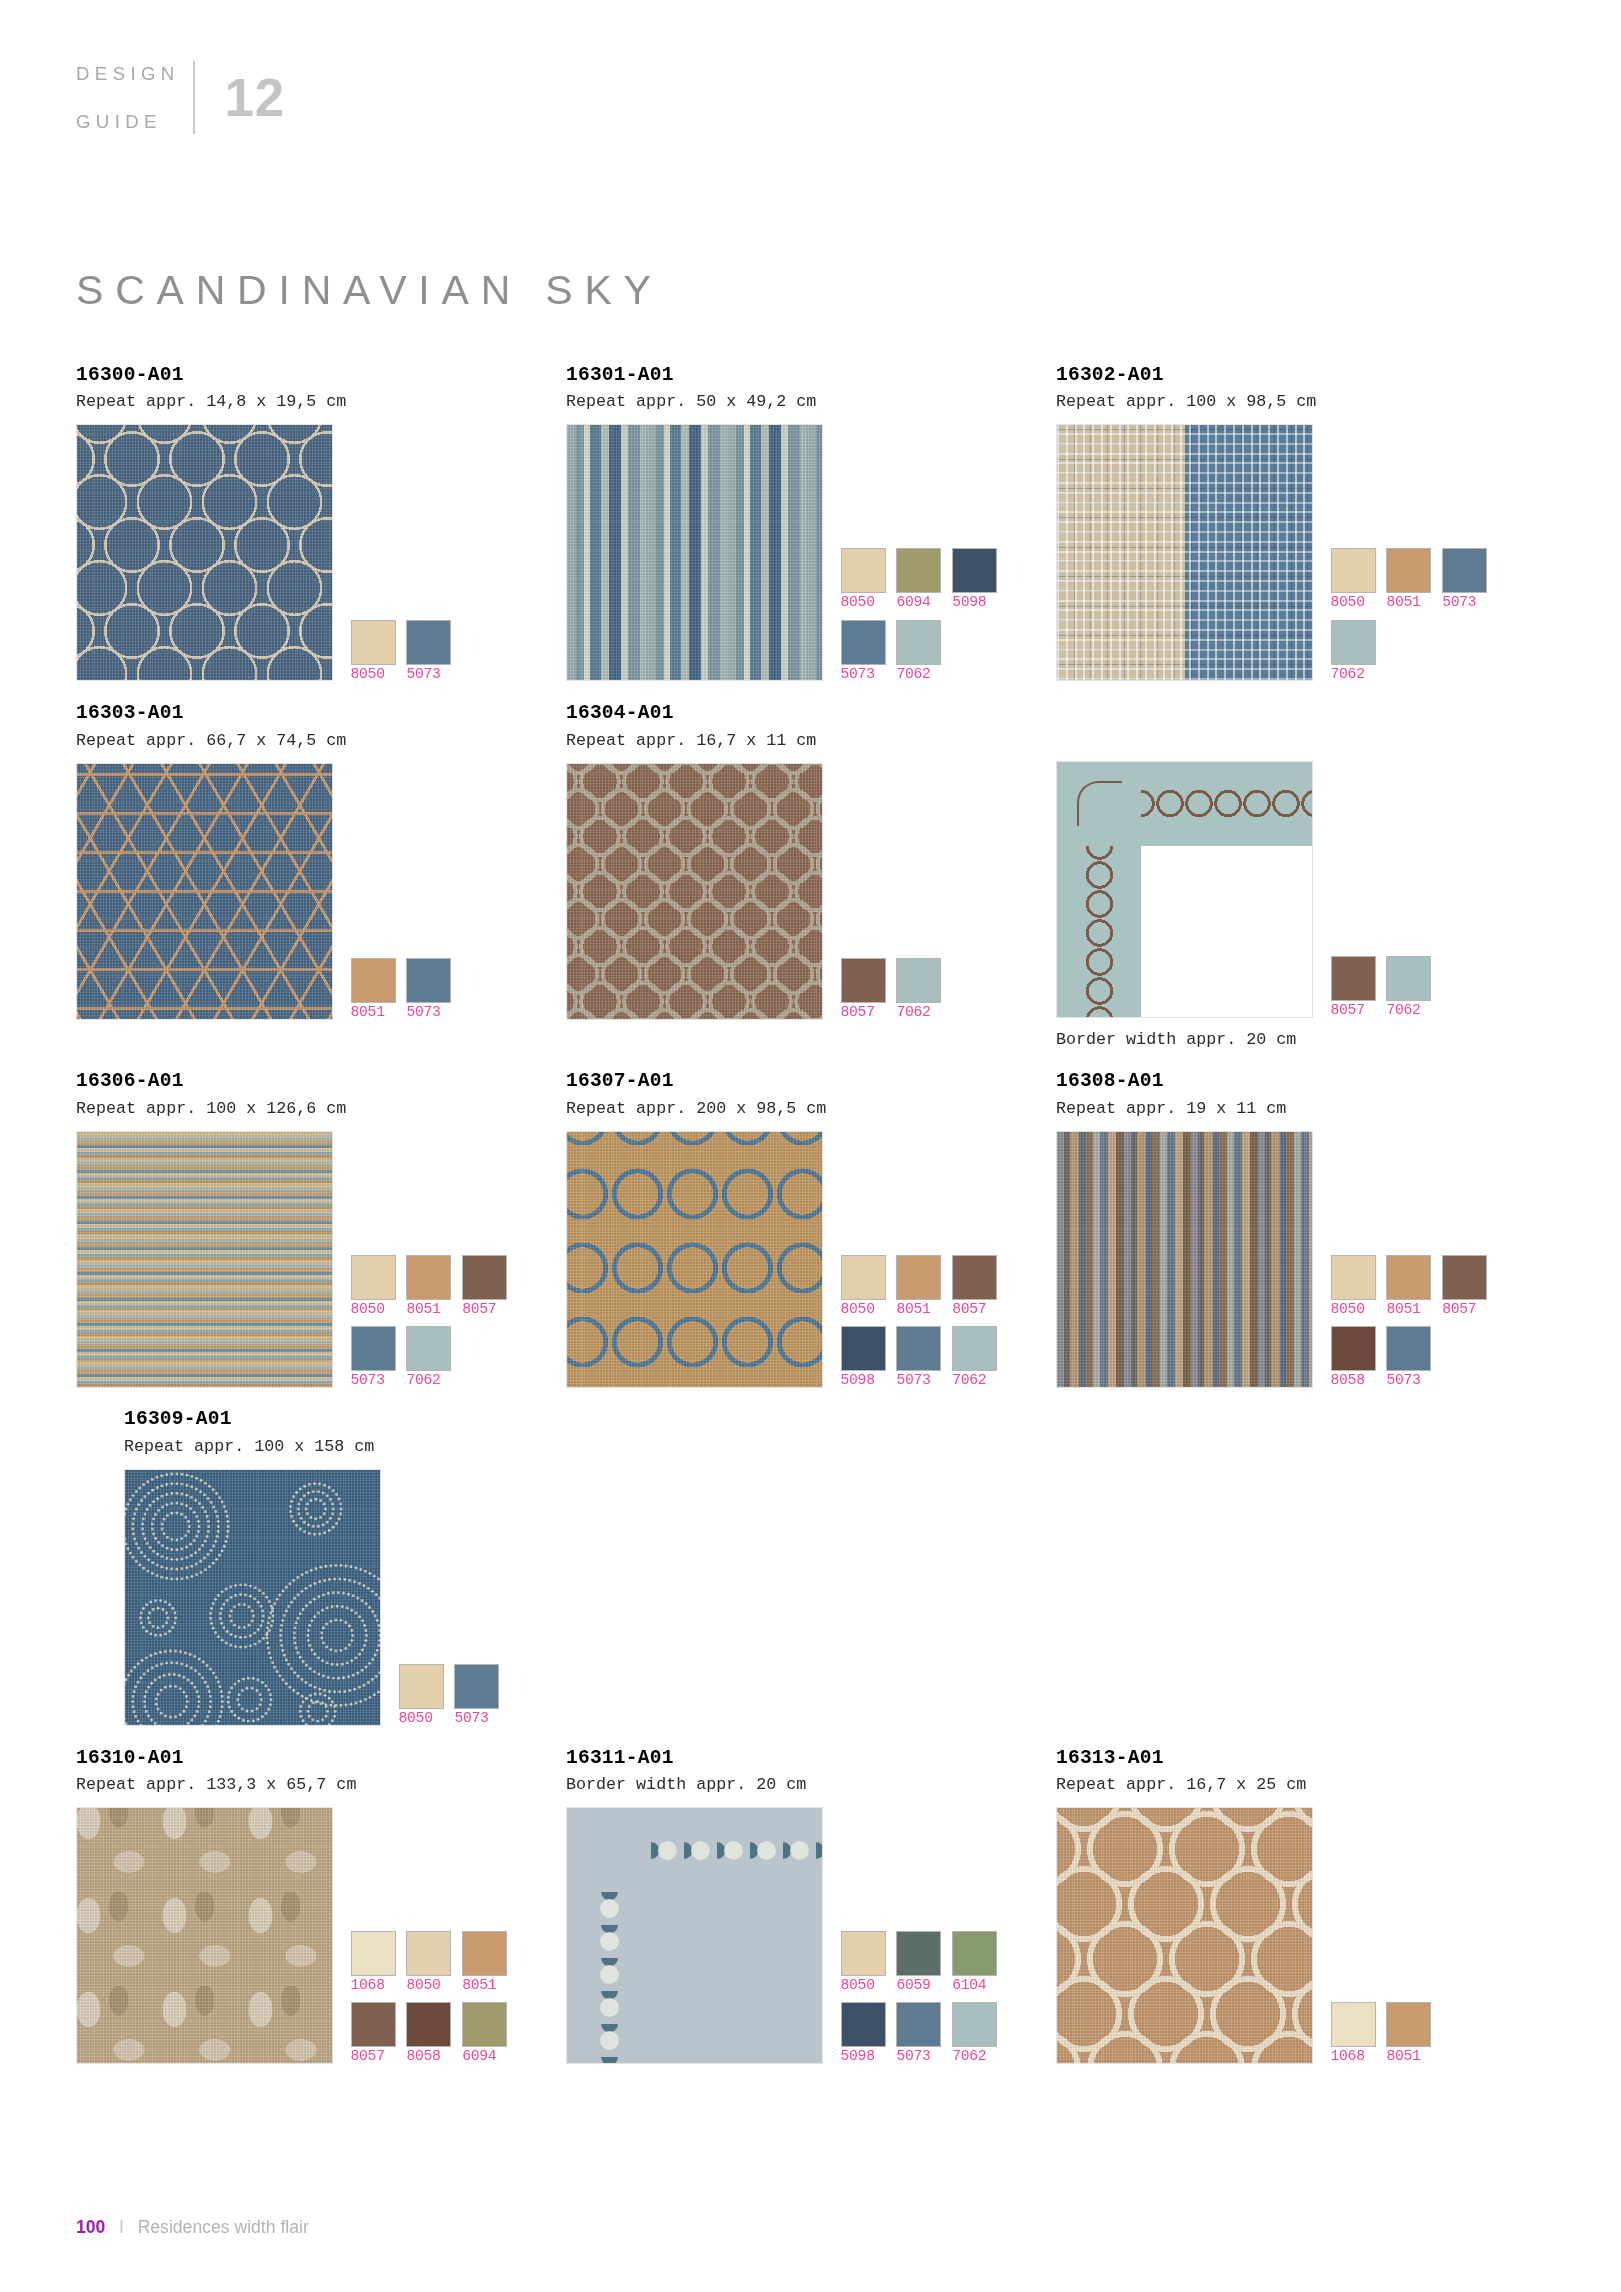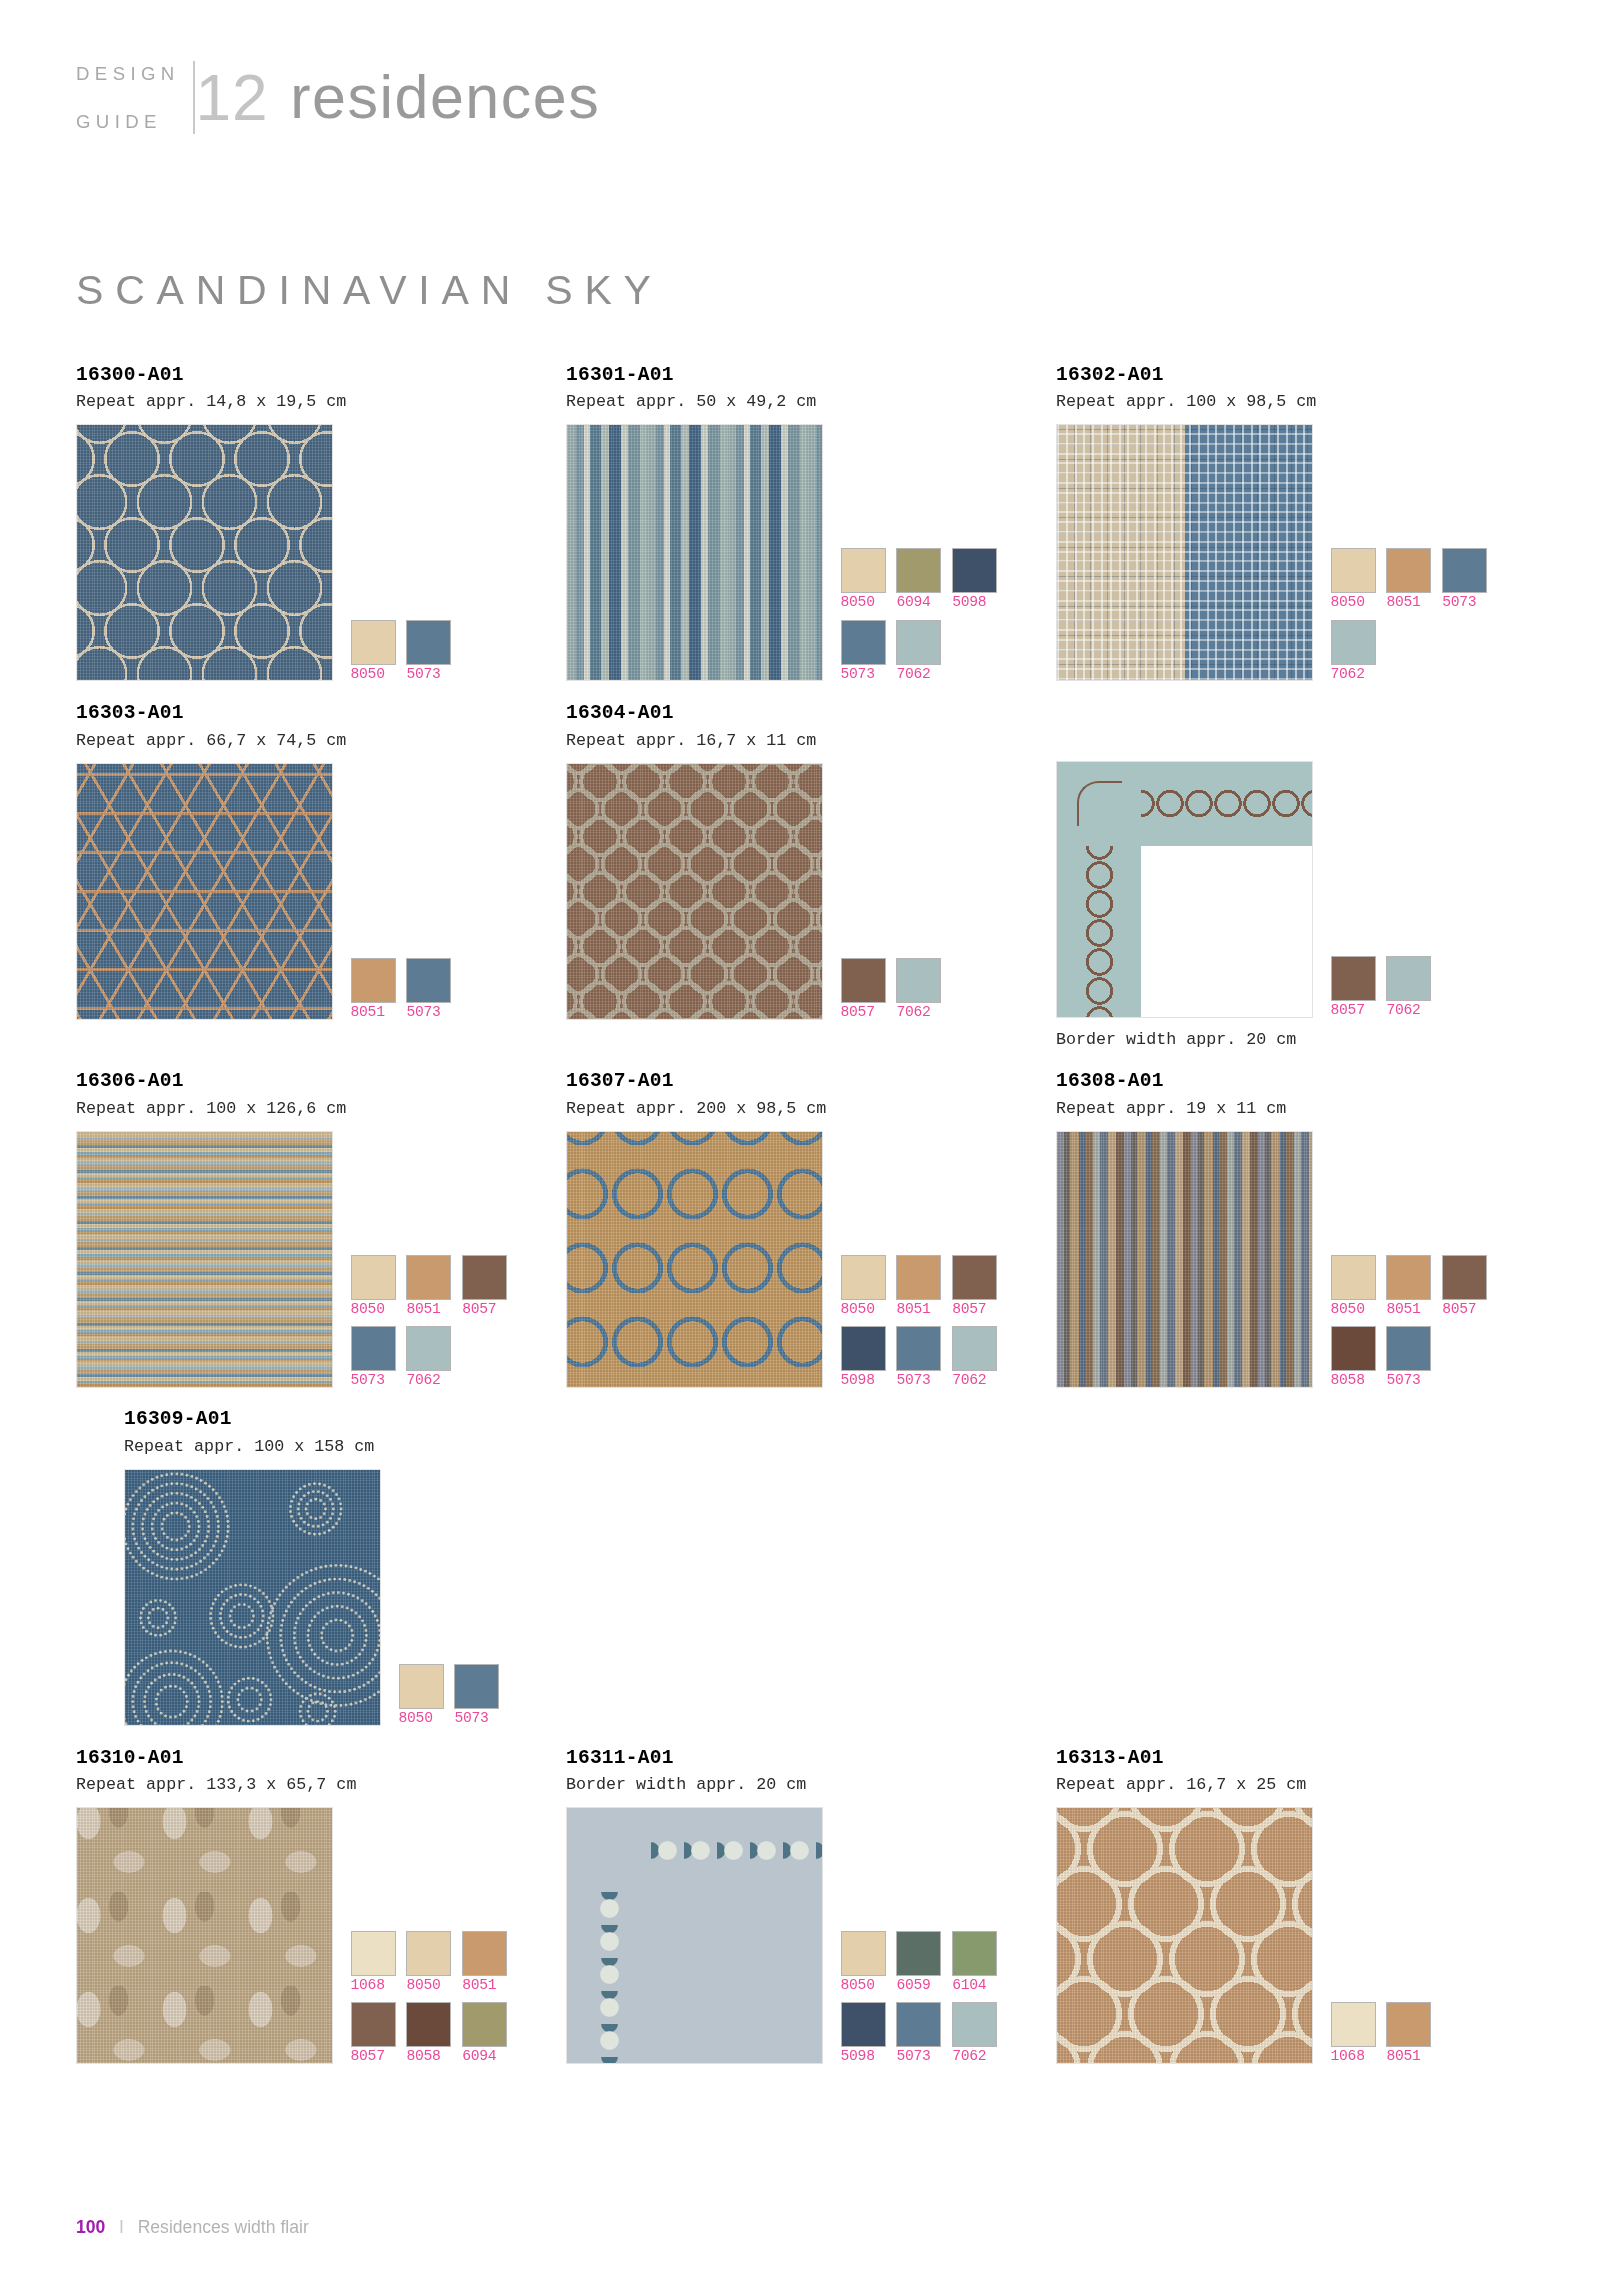--- a/index.html
+++ b/index.html
@@ -24,22 +24,22 @@
     justify-content: space-between;
     padding-right: 13.7px;
     border-right: 2px solid #c9c9c9;
     height: 73px;
   }
   .dg-line {
     font-size: 18.6px; letter-spacing: 5.4px;
     color: #a8a8a8; line-height: 1.35; font-weight: 400;
   }
   .hdr-num {
-    font-size: 64px; color: #c4c4c4; font-weight: 400;
-    margin-left: 0; line-height: 1; letter-spacing: 1px;
+    font-size: 53px; color: #c4c4c4; font-weight: 700;
+    margin-left: 29px; line-height: 1; letter-spacing: 1px;
   }
   .hdr-main {
     font-size: 61px; color: #9a9a9a; font-weight: 400;
     margin-left: 21.6px; line-height: 1; letter-spacing: 1.5px;
   }
   .hdr-suffix {
     font-size: 51px; color: #b0b0b0; font-weight: 300;
     margin-left: 23.5px; line-height: 1; letter-spacing: 4.9px;
   }
 
@@ -280,21 +280,20 @@
 </style>
 </head>
 <body>
 
 <div class="page-header">
   <div class="dg-mark">
     <span class="dg-line">DESIGN</span>
     <span class="dg-line">GUIDE</span>
   </div>
   <span class="hdr-num">12</span>
-  <span class="hdr-main">residences</span>
 </div>
 
 <div class="section-title">SCANDINAVIAN SKY</div>
 
 <div class="grid" id="grid">
     <div class="row" style="margin-top: 0px;">
       <div class="cell">
         <div class="art-no">16300-A01</div>
         <div class="art-spec">Repeat appr. 14,8 x 19,5 cm</div>
         <div class="sample-wrap">

